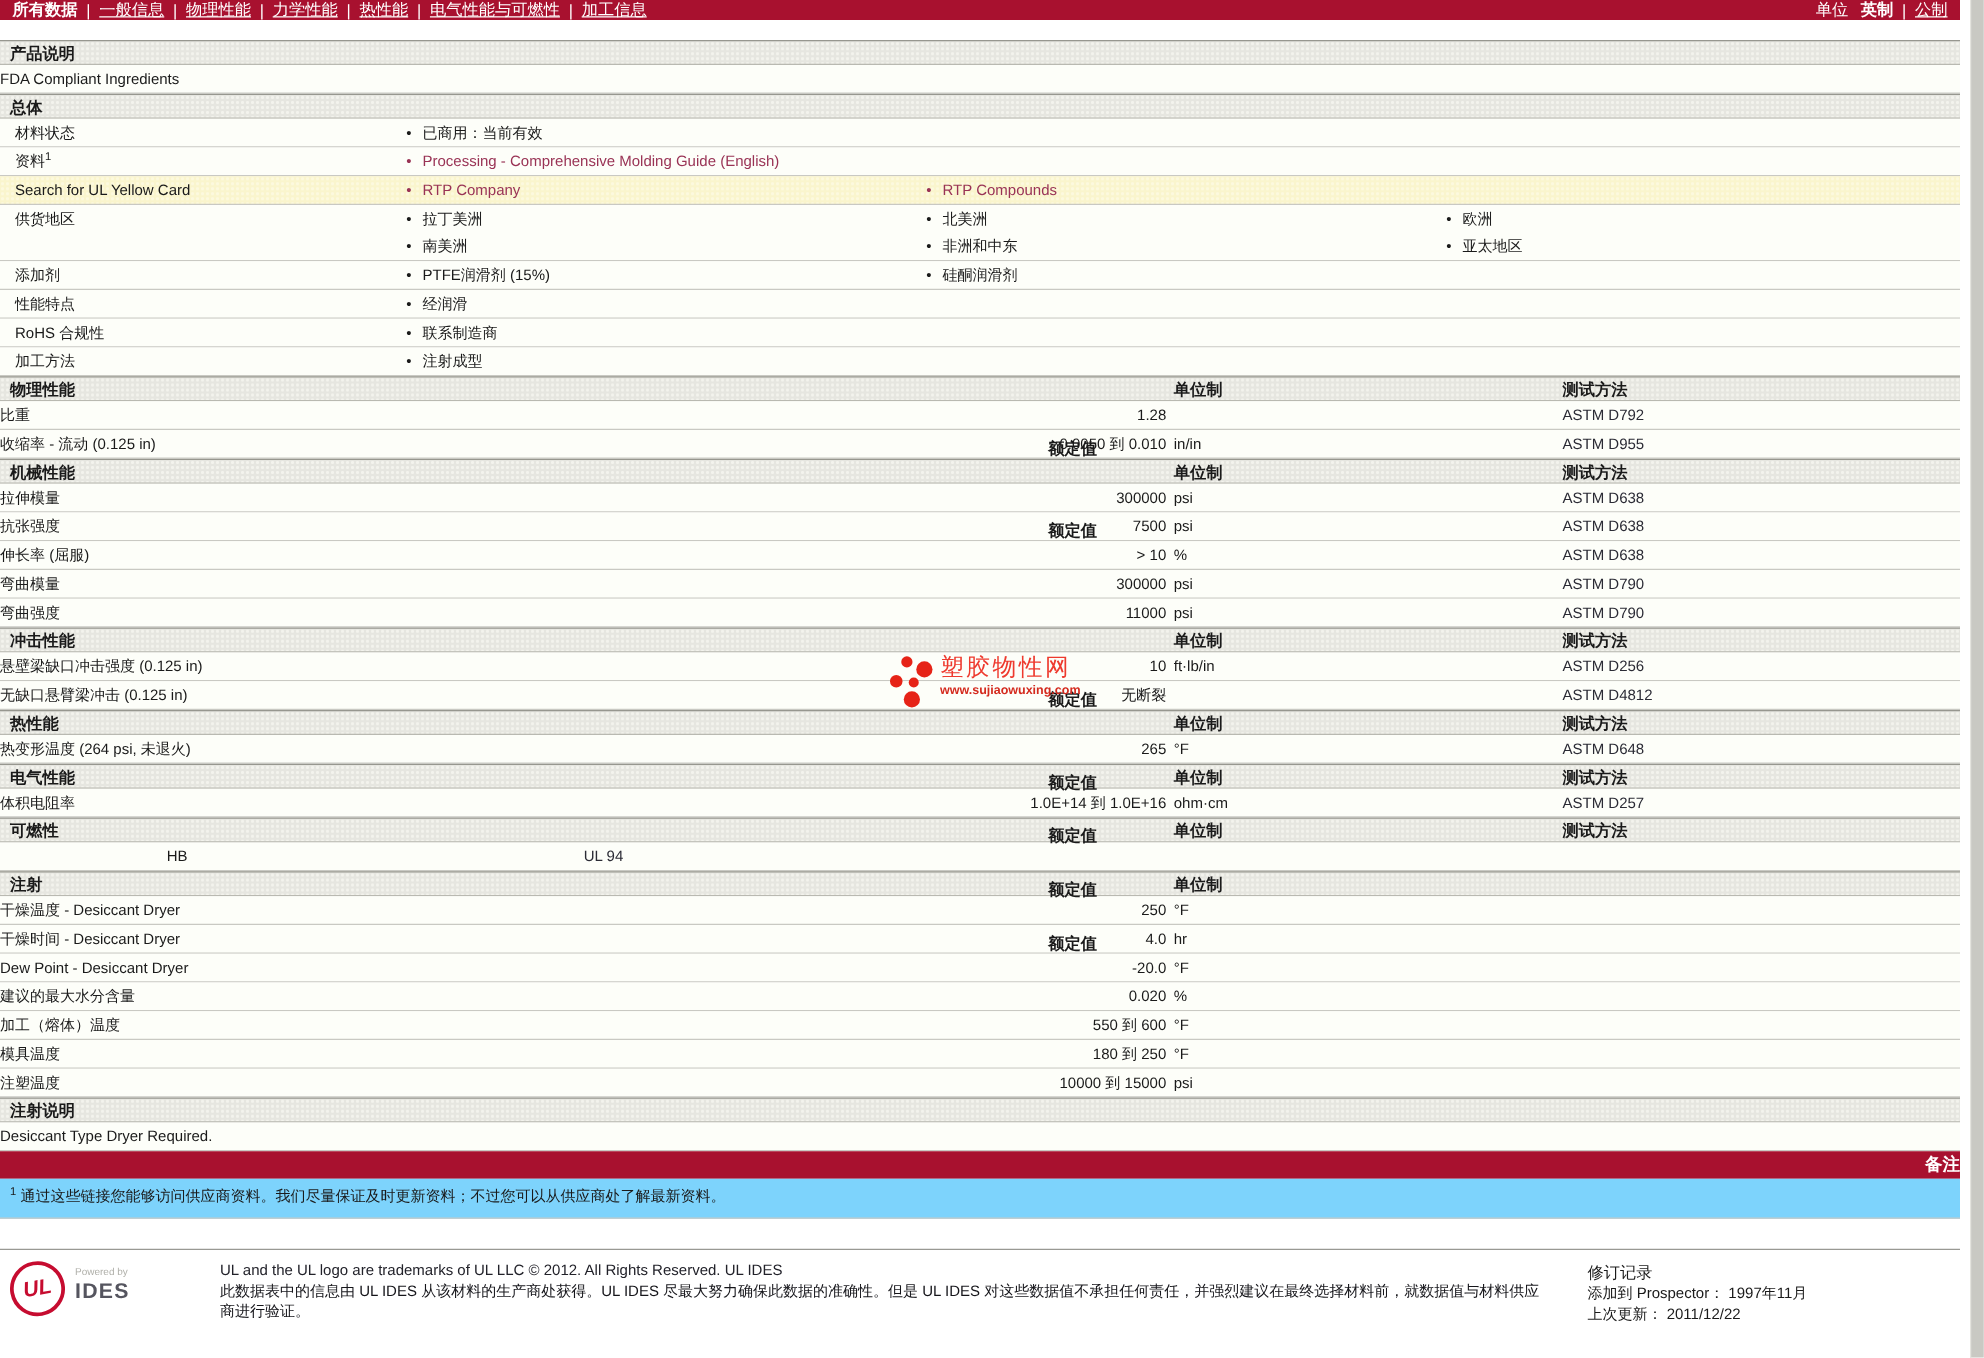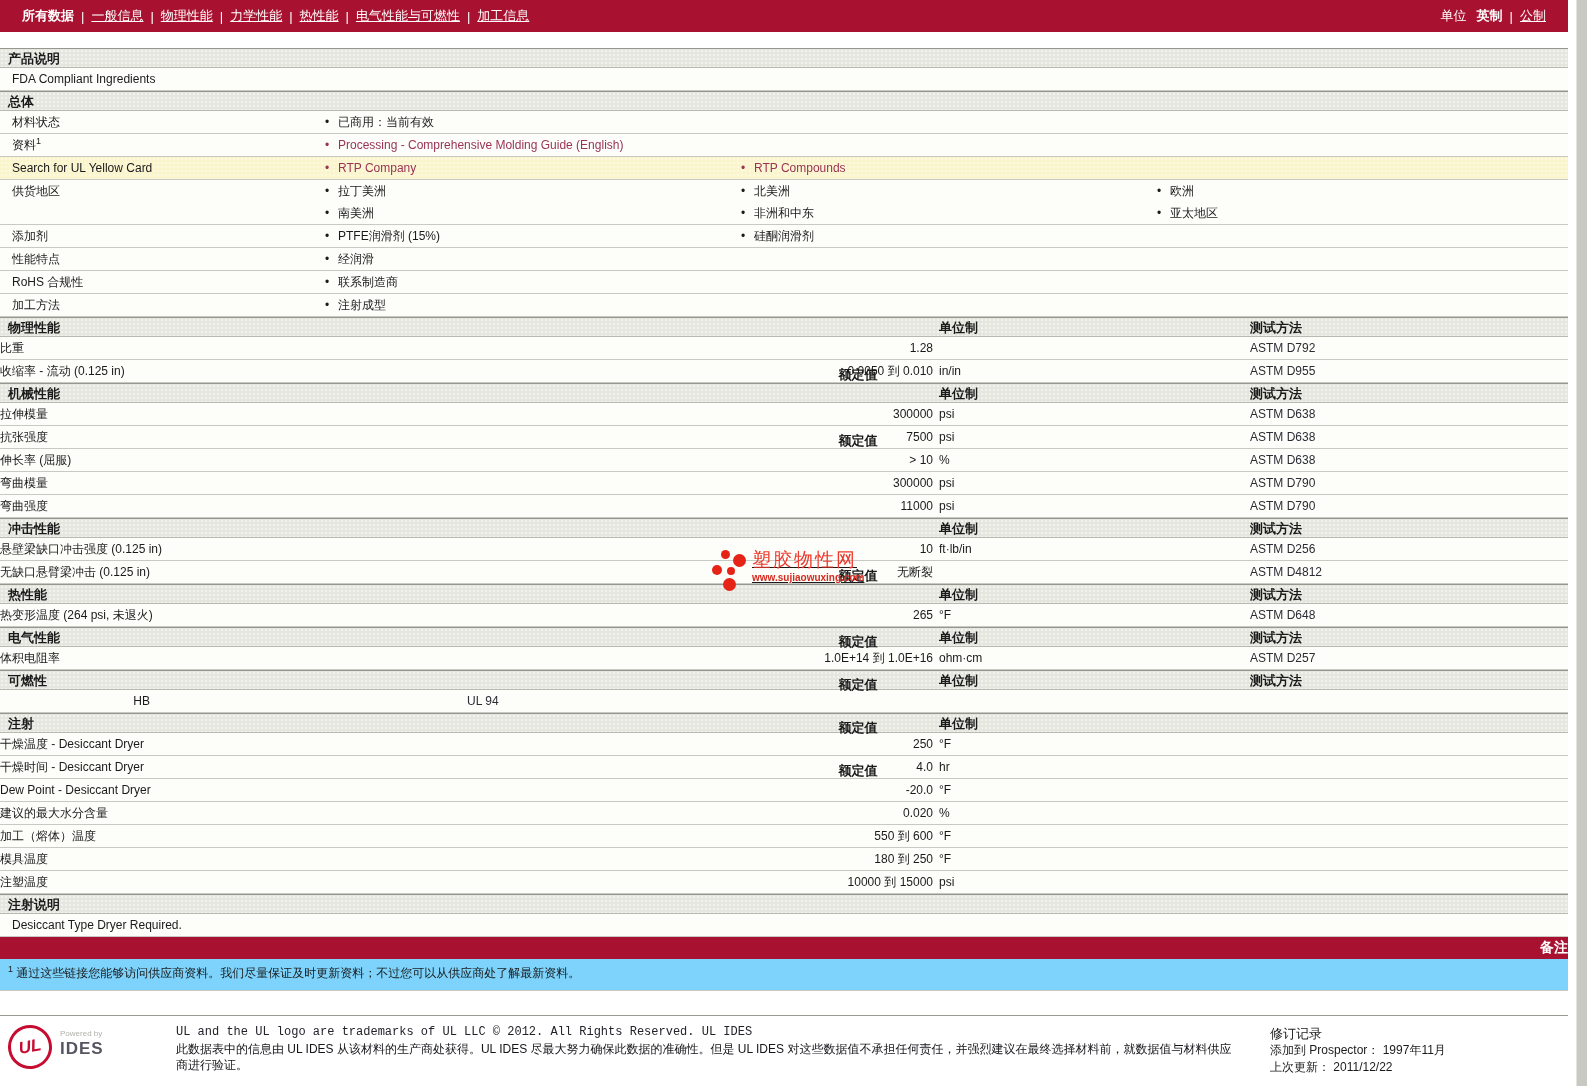--- a/index.html
+++ b/index.html
@@ -11,25 +11,25 @@
     background: #ffffff;
     position: relative;
     overflow: hidden;
   }
   .content { width: 1568px; position: relative; }
 
   
   .nav {
     background: #A8112F;
     color: #fff;
-    height: 32px;
+    height: 16px;
     display: flex;
     align-items: center;
     justify-content: space-between;
-    padding: 0 22px;
+    padding: 0 10px;
     font-size: 13px;
   }
   .nav-left, .nav-right { display: flex; align-items: center; white-space: nowrap; }
   .nav .cur { font-weight: bold; }
   .nav a { color: #fff; text-decoration: underline; cursor: pointer; }
   .nav .sep { margin: 0 7px; }
   .nav-right .units { margin-right: 10px; }
   .nav-right .imp { font-weight: bold; }
 
   .topgap { height: 16px; }
@@ -58,21 +58,21 @@
     min-height: 23px;
     line-height: 22px;
     background: #FDFEF9;
     border-bottom: 1px solid #C9C9C3;
   }
   .row.yellow {
     background-color: #FAF5CD;
     background-image: radial-gradient(#FCF9DF 1px, transparent 1.4px);
     background-size: 4px 4px;
   }
-  .plainrow { padding-left: 12px; }
+  .plainrow { }
 
   
   .o-label { width: 320px; padding-left: 12px; }
   .o-col   { width: 416px; }
   .bullet  { display: block; padding-left: 18px; position: relative; }
   .bullet::before { content: "•"; position: absolute; left: 5px; top: 0; }
 
   .link { color: #993355; cursor: pointer; text-decoration: none; }
   sup { font-size: 9px; vertical-align: super; line-height: 0; }
 
@@ -92,21 +92,21 @@
     height: 22px;
     line-height: 21px;
   }
   .footnote {
     padding: 6px 0 8px 8px;
     border-bottom: 1px solid #C9C9C3;
     background: #7dd3fc;
   }
 
   
-  .wm { position: absolute; left: 712px; top: 548px; width: 160px; z-index: 5; text-decoration: underline; }
+  .wm { position: absolute; left: 712px; top: 523px; width: 160px; z-index: 5; }
   .wm-dots { position: absolute; left: 0; top: 2px; width: 38px; height: 46px; }
   .wm-dots span { position: absolute; background: #E62317; border-radius: 50%; }
   .d1 { left: 9px;  top: 0;    width: 9px;  height: 9px; }
   .d2 { left: 21px; top: 4px;  width: 13px; height: 13px; }
   .d3 { left: 0;    top: 15px; width: 10px; height: 10px; }
   .d4 { left: 15px; top: 17px; width: 8px;  height: 8px; }
   .d5 { left: 11px; top: 28px; width: 13px; height: 13px; }
   .wm-text { margin-left: 40px; }
   .wm-name { color: #EE3A2E; font-size: 19px; letter-spacing: 2px; line-height: 24px; }
   .wm-url  { color: #D42A1E; font-size: 10px; font-weight: bold; line-height: 11px; }
@@ -121,21 +121,21 @@
     color: #C60C30;
     font-weight: bold; font-style: italic;
     display: flex; align-items: center; justify-content: center;
     font-size: 17px;
     transform: rotate(-10deg);
     margin-right: 8px;
   }
   .pb   { font-size: 8px; color: #b0b0aa; line-height: 10px; margin-top: 4px; }
   .ides { font-size: 17px; color: #55555f; font-weight: bold; letter-spacing: 1px; }
   .legal { flex: 1; padding-right: 30px; max-width: 1190px; }
-  .legal .en { margin-bottom: 2px; color: #22222a; font-family: Liberation Mono, monospace; }
+  .legal .en { margin-bottom: 2px; color: #22222a; }
   .legal .zh { line-height: 16px; color: #15151a; }
   .rev { width: 290px; line-height: 17px; }
   .rev-h { font-weight: normal; font-size: 13px; }
 
   
   .scrollbar {
     position: absolute;
     right: 0; top: 0;
     width: 11px; height: 1086px;
     background: #C9C9C3;

